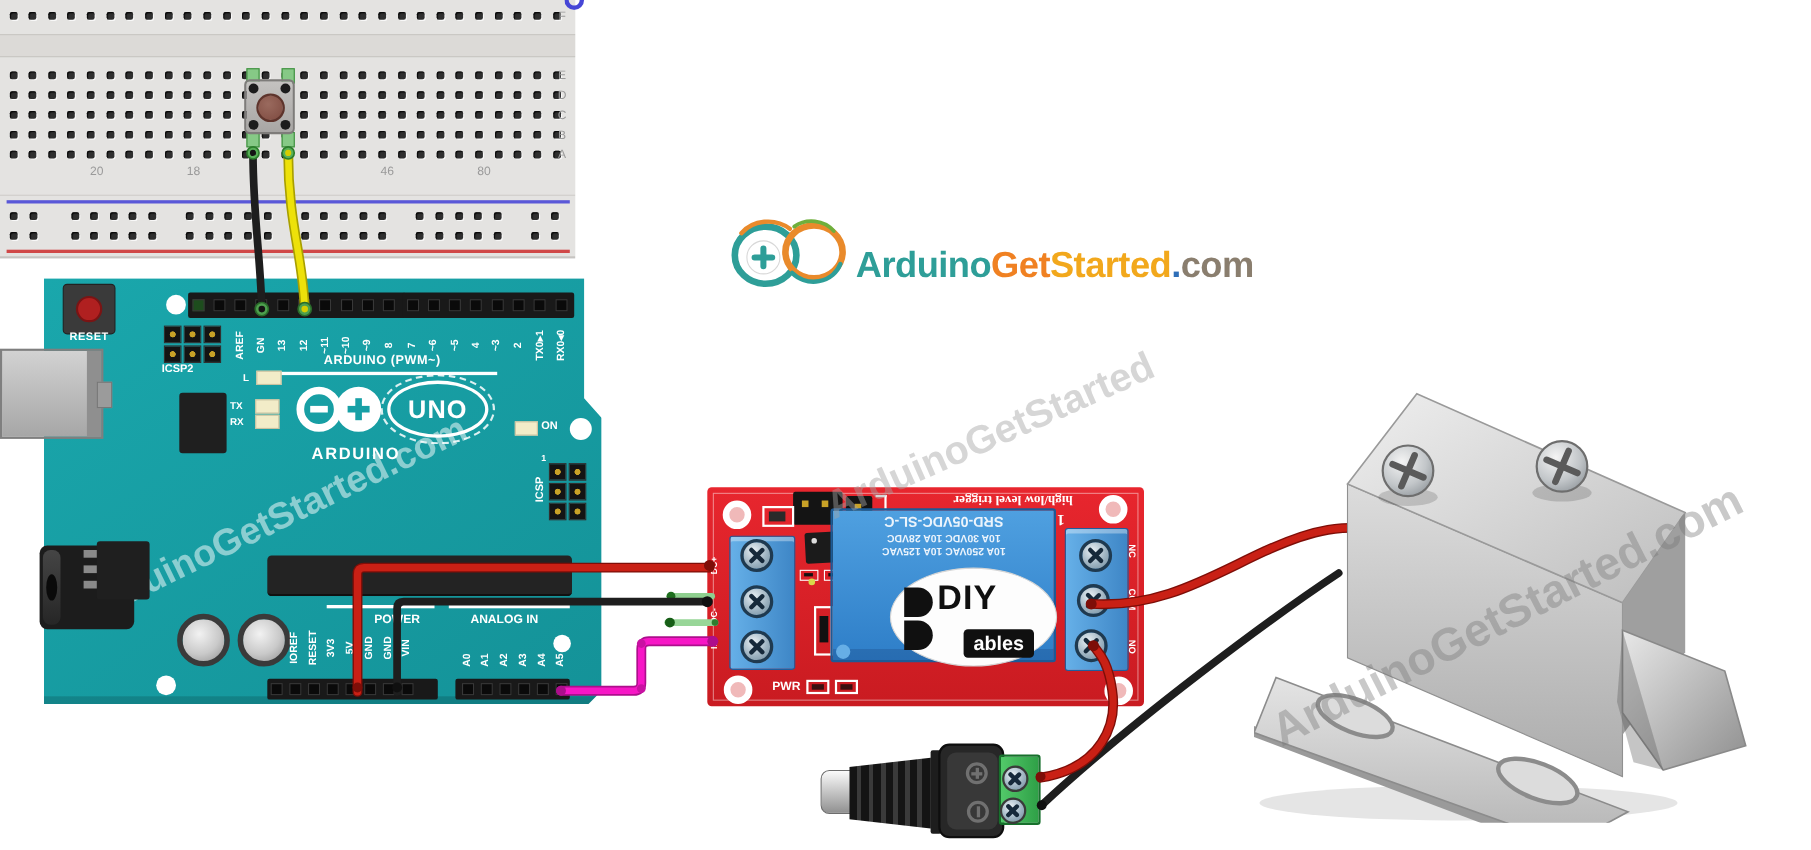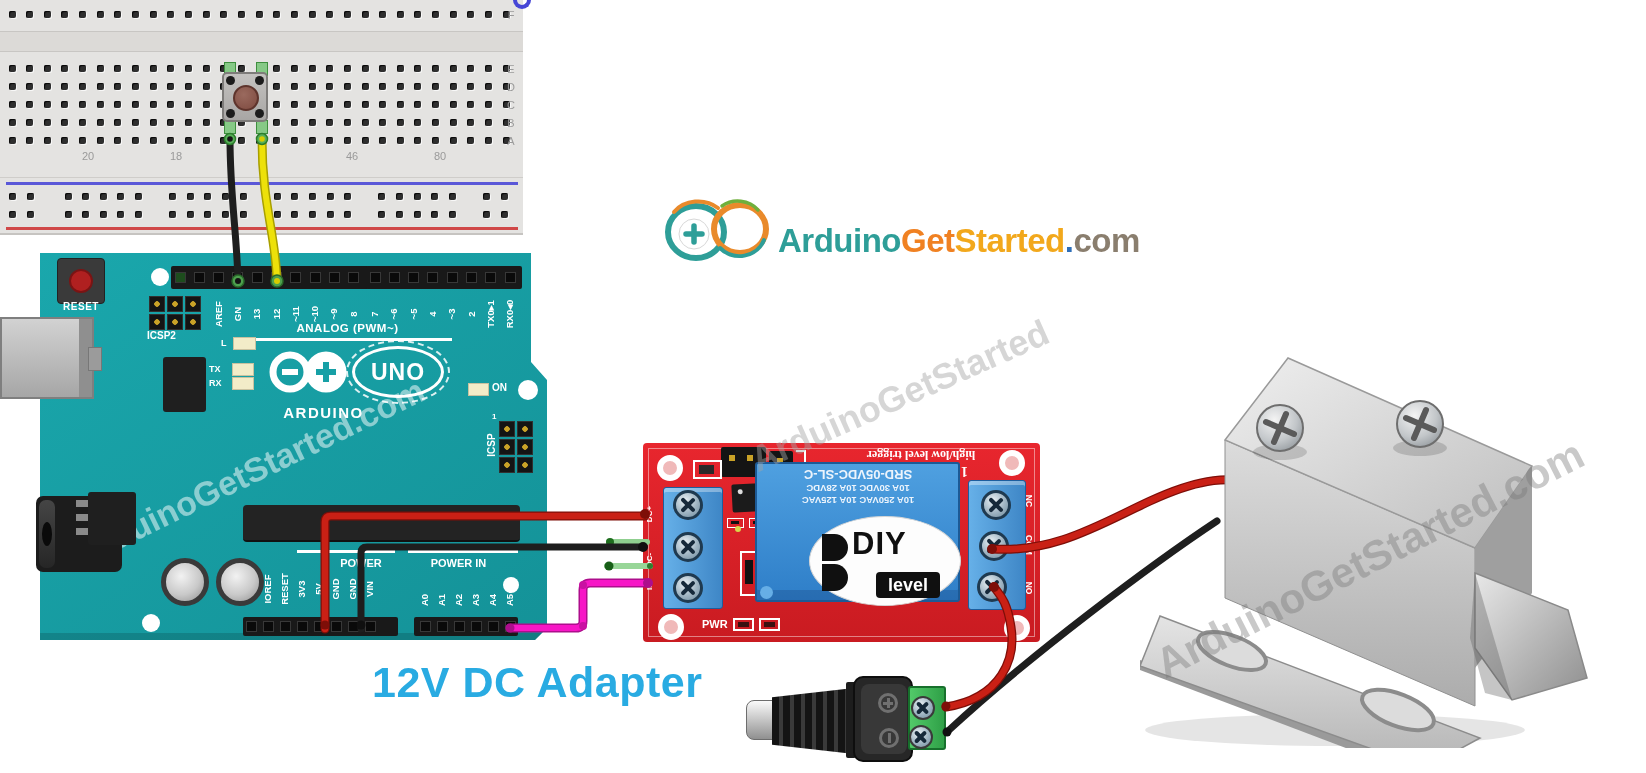--- a/index.html
+++ b/index.html
@@ -350,21 +350,21 @@
         <div class="pin" style="left: 364.5px; top: 621px;"></div>
         <div class="pin" style="left: 419.5px; top: 621px;"></div>
         <div class="pin" style="left: 436.5px; top: 621px;"></div>
         <div class="pin" style="left: 453.5px; top: 621px;"></div>
         <div class="pin" style="left: 470.5px; top: 621px;"></div>
         <div class="pin" style="left: 487.5px; top: 621px;"></div>
         <div class="pin" style="left: 504.5px; top: 621px;"></div>
       </div>
 
     <div class="abs" style="left:245px;top:322px;width:205px;text-align:center;font:bold 11.5px 'Liberation Sans',sans-serif;
-                color:#fff;letter-spacing:.5px;">ANALOG (PWM~)</div>
+                color:#fff;letter-spacing:.5px;">ARDUINO (PWM~)</div>
     <div class="abs" style="left:240px;top:338px;width:212px;height:3px;background:#fff;"></div>
 
     <div id="icsp2-pins">
         <div class="abs" style="left: 149px; top: 296px; width: 14px; height: 14px; background: radial-gradient(circle, rgb(201, 162, 39) 2.5px, rgb(20, 20, 20) 3px); border: 1px solid rgb(48, 48, 48);"></div>
         <div class="abs" style="left: 149px; top: 314px; width: 14px; height: 14px; background: radial-gradient(circle, rgb(201, 162, 39) 2.5px, rgb(20, 20, 20) 3px); border: 1px solid rgb(48, 48, 48);"></div>
         <div class="abs" style="left: 167px; top: 296px; width: 14px; height: 14px; background: radial-gradient(circle, rgb(201, 162, 39) 2.5px, rgb(20, 20, 20) 3px); border: 1px solid rgb(48, 48, 48);"></div>
         <div class="abs" style="left: 167px; top: 314px; width: 14px; height: 14px; background: radial-gradient(circle, rgb(201, 162, 39) 2.5px, rgb(20, 20, 20) 3px); border: 1px solid rgb(48, 48, 48);"></div>
         <div class="abs" style="left: 185px; top: 296px; width: 14px; height: 14px; background: radial-gradient(circle, rgb(201, 162, 39) 2.5px, rgb(20, 20, 20) 3px); border: 1px solid rgb(48, 48, 48);"></div>
         <div class="abs" style="left: 185px; top: 314px; width: 14px; height: 14px; background: radial-gradient(circle, rgb(201, 162, 39) 2.5px, rgb(20, 20, 20) 3px); border: 1px solid rgb(48, 48, 48);"></div>
       </div>
@@ -414,21 +414,21 @@
         <div class="abs" style="left: 499px; top: 457px; width: 14px; height: 14px; background: radial-gradient(circle, rgb(201, 162, 39) 2.5px, rgb(20, 20, 20) 3px); border: 1px solid rgb(48, 48, 48);"></div>
         <div class="abs" style="left: 517px; top: 421px; width: 14px; height: 14px; background: radial-gradient(circle, rgb(201, 162, 39) 2.5px, rgb(20, 20, 20) 3px); border: 1px solid rgb(48, 48, 48);"></div>
         <div class="abs" style="left: 517px; top: 439px; width: 14px; height: 14px; background: radial-gradient(circle, rgb(201, 162, 39) 2.5px, rgb(20, 20, 20) 3px); border: 1px solid rgb(48, 48, 48);"></div>
         <div class="abs" style="left: 517px; top: 457px; width: 14px; height: 14px; background: radial-gradient(circle, rgb(201, 162, 39) 2.5px, rgb(20, 20, 20) 3px); border: 1px solid rgb(48, 48, 48);"></div>
       </div>
     <div class="vlabel" style="left:472px;top:439px;width:40px;height:12px;line-height:12px;transform:rotate(-90deg);
                 font:bold 10px 'Liberation Sans',sans-serif;color:#fff;">ICSP</div>
     <div class="abs" style="left:492px;top:412px;font:bold 8px 'Liberation Sans',sans-serif;color:#fff;">1</div>
 
     <div class="abs" style="left:329px;top:557px;width:64px;text-align:center;font:bold 11px 'Liberation Sans',sans-serif;color:#fff;">POWER</div>
-    <div class="abs" style="left:406px;top:557px;width:105px;text-align:center;font:bold 11px 'Liberation Sans',sans-serif;color:#fff;">POWER IN</div>
+    <div class="abs" style="left:406px;top:557px;width:105px;text-align:center;font:bold 11px 'Liberation Sans',sans-serif;color:#fff;">ANALOG IN</div>
     <div class="abs" style="left:297px;top:550px;width:98px;height:3px;background:#fff;"></div>
     <div class="abs" style="left:408px;top:550px;width:110px;height:3px;background:#fff;"></div>
     <div id="ard-labels">
         <div class="vlabel" style="position: absolute; left: 195.6px; top: 308px; width: 46px; height: 12px; text-align: center; transform: rotate(-90deg); font: bold 9.5px &quot;Liberation Sans&quot;, sans-serif; color: rgb(255, 255, 255); white-space: nowrap;">AREF</div>
         <div class="vlabel" style="position: absolute; left: 214.9px; top: 308px; width: 46px; height: 12px; text-align: center; transform: rotate(-90deg); font: bold 9.5px &quot;Liberation Sans&quot;, sans-serif; color: rgb(255, 255, 255); white-space: nowrap;">GN</div>
         <div class="vlabel" style="position: absolute; left: 234.2px; top: 308px; width: 46px; height: 12px; text-align: center; transform: rotate(-90deg); font: bold 9.5px &quot;Liberation Sans&quot;, sans-serif; color: rgb(255, 255, 255); white-space: nowrap;">13</div>
         <div class="vlabel" style="position: absolute; left: 253.5px; top: 308px; width: 46px; height: 12px; text-align: center; transform: rotate(-90deg); font: bold 9.5px &quot;Liberation Sans&quot;, sans-serif; color: rgb(255, 255, 255); white-space: nowrap;">12</div>
         <div class="vlabel" style="position: absolute; left: 272.8px; top: 308px; width: 46px; height: 12px; text-align: center; transform: rotate(-90deg); font: bold 9.5px &quot;Liberation Sans&quot;, sans-serif; color: rgb(255, 255, 255); white-space: nowrap;">~11</div>
         <div class="vlabel" style="position: absolute; left: 292.1px; top: 308px; width: 46px; height: 12px; text-align: center; transform: rotate(-90deg); font: bold 9.5px &quot;Liberation Sans&quot;, sans-serif; color: rgb(255, 255, 255); white-space: nowrap;">~10</div>
         <div class="vlabel" style="position: absolute; left: 311.4px; top: 308px; width: 46px; height: 12px; text-align: center; transform: rotate(-90deg); font: bold 9.5px &quot;Liberation Sans&quot;, sans-serif; color: rgb(255, 255, 255); white-space: nowrap;">~9</div>
@@ -508,21 +508,21 @@
       <div class="flip" style="text-align:center;font:bold 13px 'Liberation Sans',sans-serif;color:#ECF4FC;line-height:16px;">SRD-05VDC-SL-C</div>
       <div class="flip" style="text-align:center;font:bold 9.5px 'Liberation Sans',sans-serif;color:#ECF4FC;line-height:12px;">10A 30VDC 10A 28VDC</div>
       <div class="flip" style="text-align:center;font:bold 9.5px 'Liberation Sans',sans-serif;color:#ECF4FC;line-height:12px;">10A 250VAC 10A 125VAC</div>
     </div>
 
     <div class="abs" style="left:809px;top:516px;width:150px;height:88px;background:#FDFDFD;border-radius:50%;border:1px solid #D5D5D5;"></div>
     <div class="abs" style="left:822px;top:534px;width:26px;height:27px;background:#101010;border-radius:0 27px 27px 0;"></div>
     <div class="abs" style="left:822px;top:564px;width:26px;height:27px;background:#101010;border-radius:0 27px 27px 0;"></div>
     <div class="abs" style="left:852px;top:526px;width:84px;font:bold 31px 'Liberation Sans',sans-serif;color:#101010;letter-spacing:1px;">DIY</div>
     <div class="abs" style="left:876px;top:572px;width:64px;height:26px;background:#101010;border-radius:4px;display:flex;align-items:center;justify-content:center;">
-      <span style="font:bold 18px 'Liberation Sans',sans-serif;color:#fff;">level</span>
+      <span style="font:bold 18px 'Liberation Sans',sans-serif;color:#fff;">ables</span>
     </div>
 
     <div class="abs" style="left:663px;top:487px;width:60px;height:122px;border-radius:3px;border:1px solid #1D5E9E;box-sizing:border-box;
                 background:linear-gradient(90deg,#66B0E8,#3E86C6);box-shadow:inset 0 4px 0 rgba(255,255,255,.35);"></div>
     <div class="scrw" style="left:673px;top:490px;width:30px;height:30px;"></div>
     <div class="scrw" style="left:673px;top:532px;width:30px;height:30px;"></div>
     <div class="scrw" style="left:673px;top:573px;width:30px;height:30px;"></div>
 
     <div class="abs" style="left:968px;top:480px;width:58px;height:130px;border-radius:3px;border:1px solid #1D5E9E;box-sizing:border-box;
                 background:linear-gradient(90deg,#66B0E8,#3E86C6);box-shadow:inset 0 4px 0 rgba(255,255,255,.35);"></div>
@@ -680,21 +680,20 @@
       <path d="M58,54 A26,24 0 0 0 102,46" fill="none" stroke="#2E9E98" stroke-width="4" stroke-linecap="round"></path>
       <path d="M60,12 A26,24 0 0 1 96,16" fill="none" stroke="#6FAF3C" stroke-width="3.5" stroke-linecap="round"></path>
       <circle cx="32" cy="40" r="15" fill="#fff" stroke="#D8D8D8" stroke-width="1"></circle>
       <path d="M32,32 L32,48 M24,40 L40,40" stroke="#2E9E98" stroke-width="5.5" stroke-linecap="round"></path>
     </svg>
     <div class="abs" style="left:118px;top:30px;white-space:nowrap;font:bold 33px 'Liberation Sans',sans-serif;letter-spacing:-0.5px;">
       <span style="color:#2E9E98;">Arduino</span><span style="color:#F08122;">Get</span><span style="color:#F2A81C;">Started</span><span style="color:#2E6EB8;">.</span><span style="color:#8A7E6E;">com</span>
     </div>
   </div>
 
-  <div class="abs" style="left:372px;top:658px;font:bold 43px 'Liberation Sans',sans-serif;color:#29ABE2;letter-spacing:.5px;z-index:11;white-space:nowrap;">12V DC Adapter</div>
 
   <div class="abs" style="left:0;top:0;z-index:2;">
     <div class="abs" style="left:224px;top:62px;width:10px;height:12px;background:#86C986;border:1px solid #3E8E3E;"></div>
     <div class="abs" style="left:256px;top:62px;width:10px;height:12px;background:#86C986;border:1px solid #3E8E3E;"></div>
     <div class="abs" style="left:224px;top:120px;width:10px;height:12px;background:#86C986;border:1px solid #3E8E3E;"></div>
     <div class="abs" style="left:256px;top:120px;width:10px;height:12px;background:#86C986;border:1px solid #3E8E3E;"></div>
     <div class="abs" style="left:222px;top:72px;width:46px;height:50px;background:linear-gradient(180deg,#C4C2C0,#A8A6A4);
                 border:2px solid #7E7C7A;border-radius:5px;box-sizing:border-box;">
       <div style="position:absolute;left:2px;top:2px;width:9px;height:9px;border-radius:50%;background:#1C1C1C;"></div>
       <div style="position:absolute;right:2px;top:2px;width:9px;height:9px;border-radius:50%;background:#1C1C1C;"></div>

